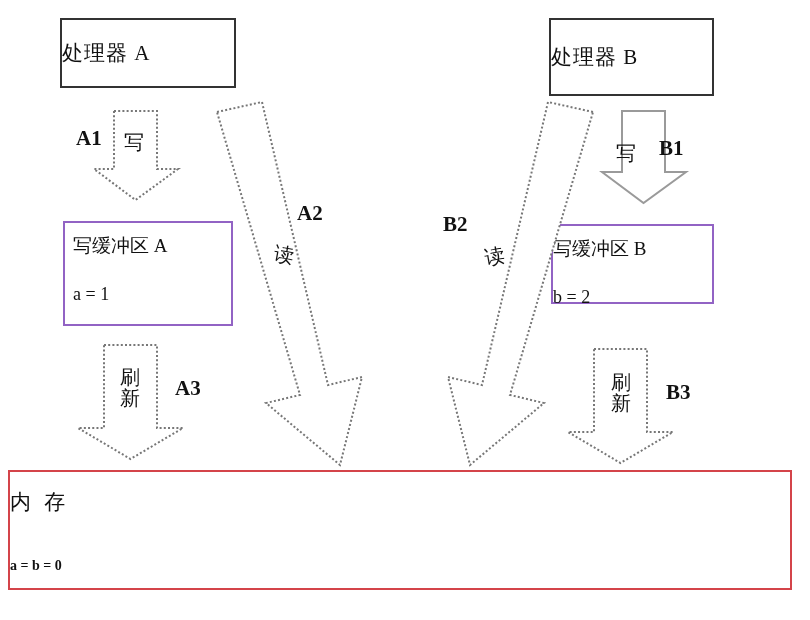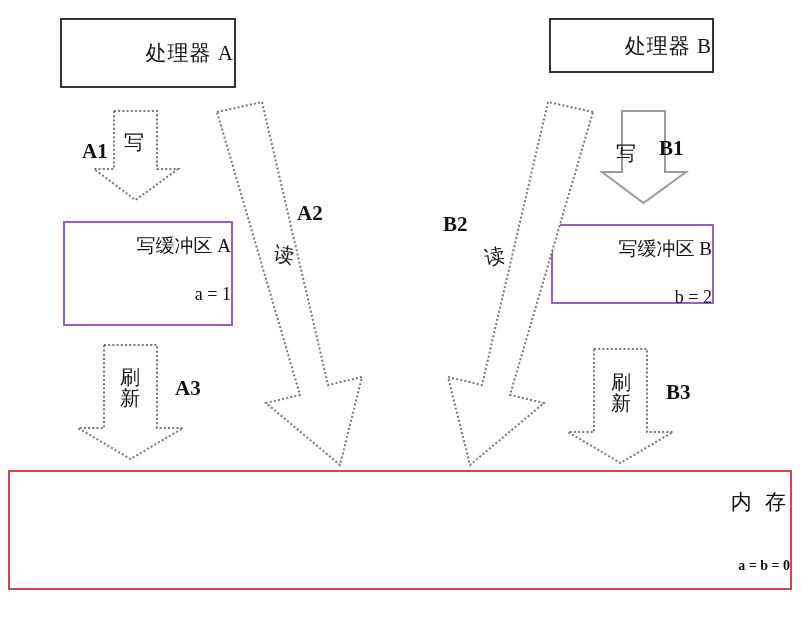--- a/index.html
+++ b/index.html
@@ -18,21 +18,21 @@
     overflow: hidden;
   }
 
   
   .box {
     position: absolute;
     box-sizing: border-box;
     background: #ffffff;
     display: flex;
     flex-direction: column;
-    align-items: flex-end;
+    align-items: flex-start;
   }
   .proc-box {
     border: 2px solid #333333;
     justify-content: center;
   }
   .proc-label {
     font-size: 21px;
     color: #111111;
     letter-spacing: 1px;
     white-space: nowrap;
@@ -120,43 +120,43 @@
 </style>
 </head>
 <body>
 
 <div id="canvas">
 
   <div class="box proc-box" style="left:60px; top:18px; width:176px; height:70px;">
     <span class="proc-label">处理器 A</span>
   </div>
 
-  <div class="box proc-box" style="left:549px; top:18px; width:165px; height:55px;">
+  <div class="box proc-box" style="left:549px; top:18px; width:165px; height:78px;">
     <span class="proc-label">处理器 B</span>
   </div>
 
-  <div class="box buffer-box" style="left:63px; top:221px; width:170px; height:105px;">
+  <div class="box buffer-box" style="left:63px; top:221px; width:170px; height:105px;padding-left:8px;">
     <span class="buffer-title">写缓冲区 A</span>
     <span class="buffer-value">a = 1</span>
   </div>
 
   <div class="box buffer-box" style="left:551px; top:224px; width:163px; height:80px;">
     <span class="buffer-title">写缓冲区 B</span>
     <span class="buffer-value">b = 2</span>
   </div>
 
   <div class="box mem-box" style="left:8px; top:470px; width:784px; height:120px;">
     <span class="mem-title">内 存</span>
     <span class="mem-value">a = b = 0</span>
   </div>
 
   <svg class="arrow-svg" style="left:96px; top:110px;" width="100" height="92" viewBox="0 0 100 92">
     <path class="arrow-path-dotted" d="M 18,1 L 61,1 L 61,59 L 82,59 L 39.5,90 L -2,59 L 18,59 Z"></path>
   </svg>
-  <span class="lbl lbl-code" style="left:76px; top:141px;margin-left:6px;">A1</span>
+  <span class="lbl lbl-code" style="left:76px; top:128px;">A1</span>
   <span class="lbl lbl-cjk" style="left:124px; top:132px;">写</span>
 
   <svg class="arrow-svg" style="left:605px; top:110px;" width="100" height="95" viewBox="0 0 100 95">
     <path class="arrow-path-solid" d="M 17,1 L 60,1 L 60,62 L 81,62 L 38.5,93 L -3,62 L 17,62 Z"></path>
   </svg>
   <span class="lbl lbl-cjk" style="left:616px; top:143px;">写</span>
   <span class="lbl lbl-code" style="left:659px; top:138px;">B1</span>
 
   <svg class="arrow-svg" style="left:205px; top:98px;" width="190" height="370" viewBox="0 0 190 370">
     <path class="arrow-path-dotted" d="M 12,14 L 57,4 L 123,287 L 157,279 L 135,367 L 61,305 L 95,297 Z"></path>

